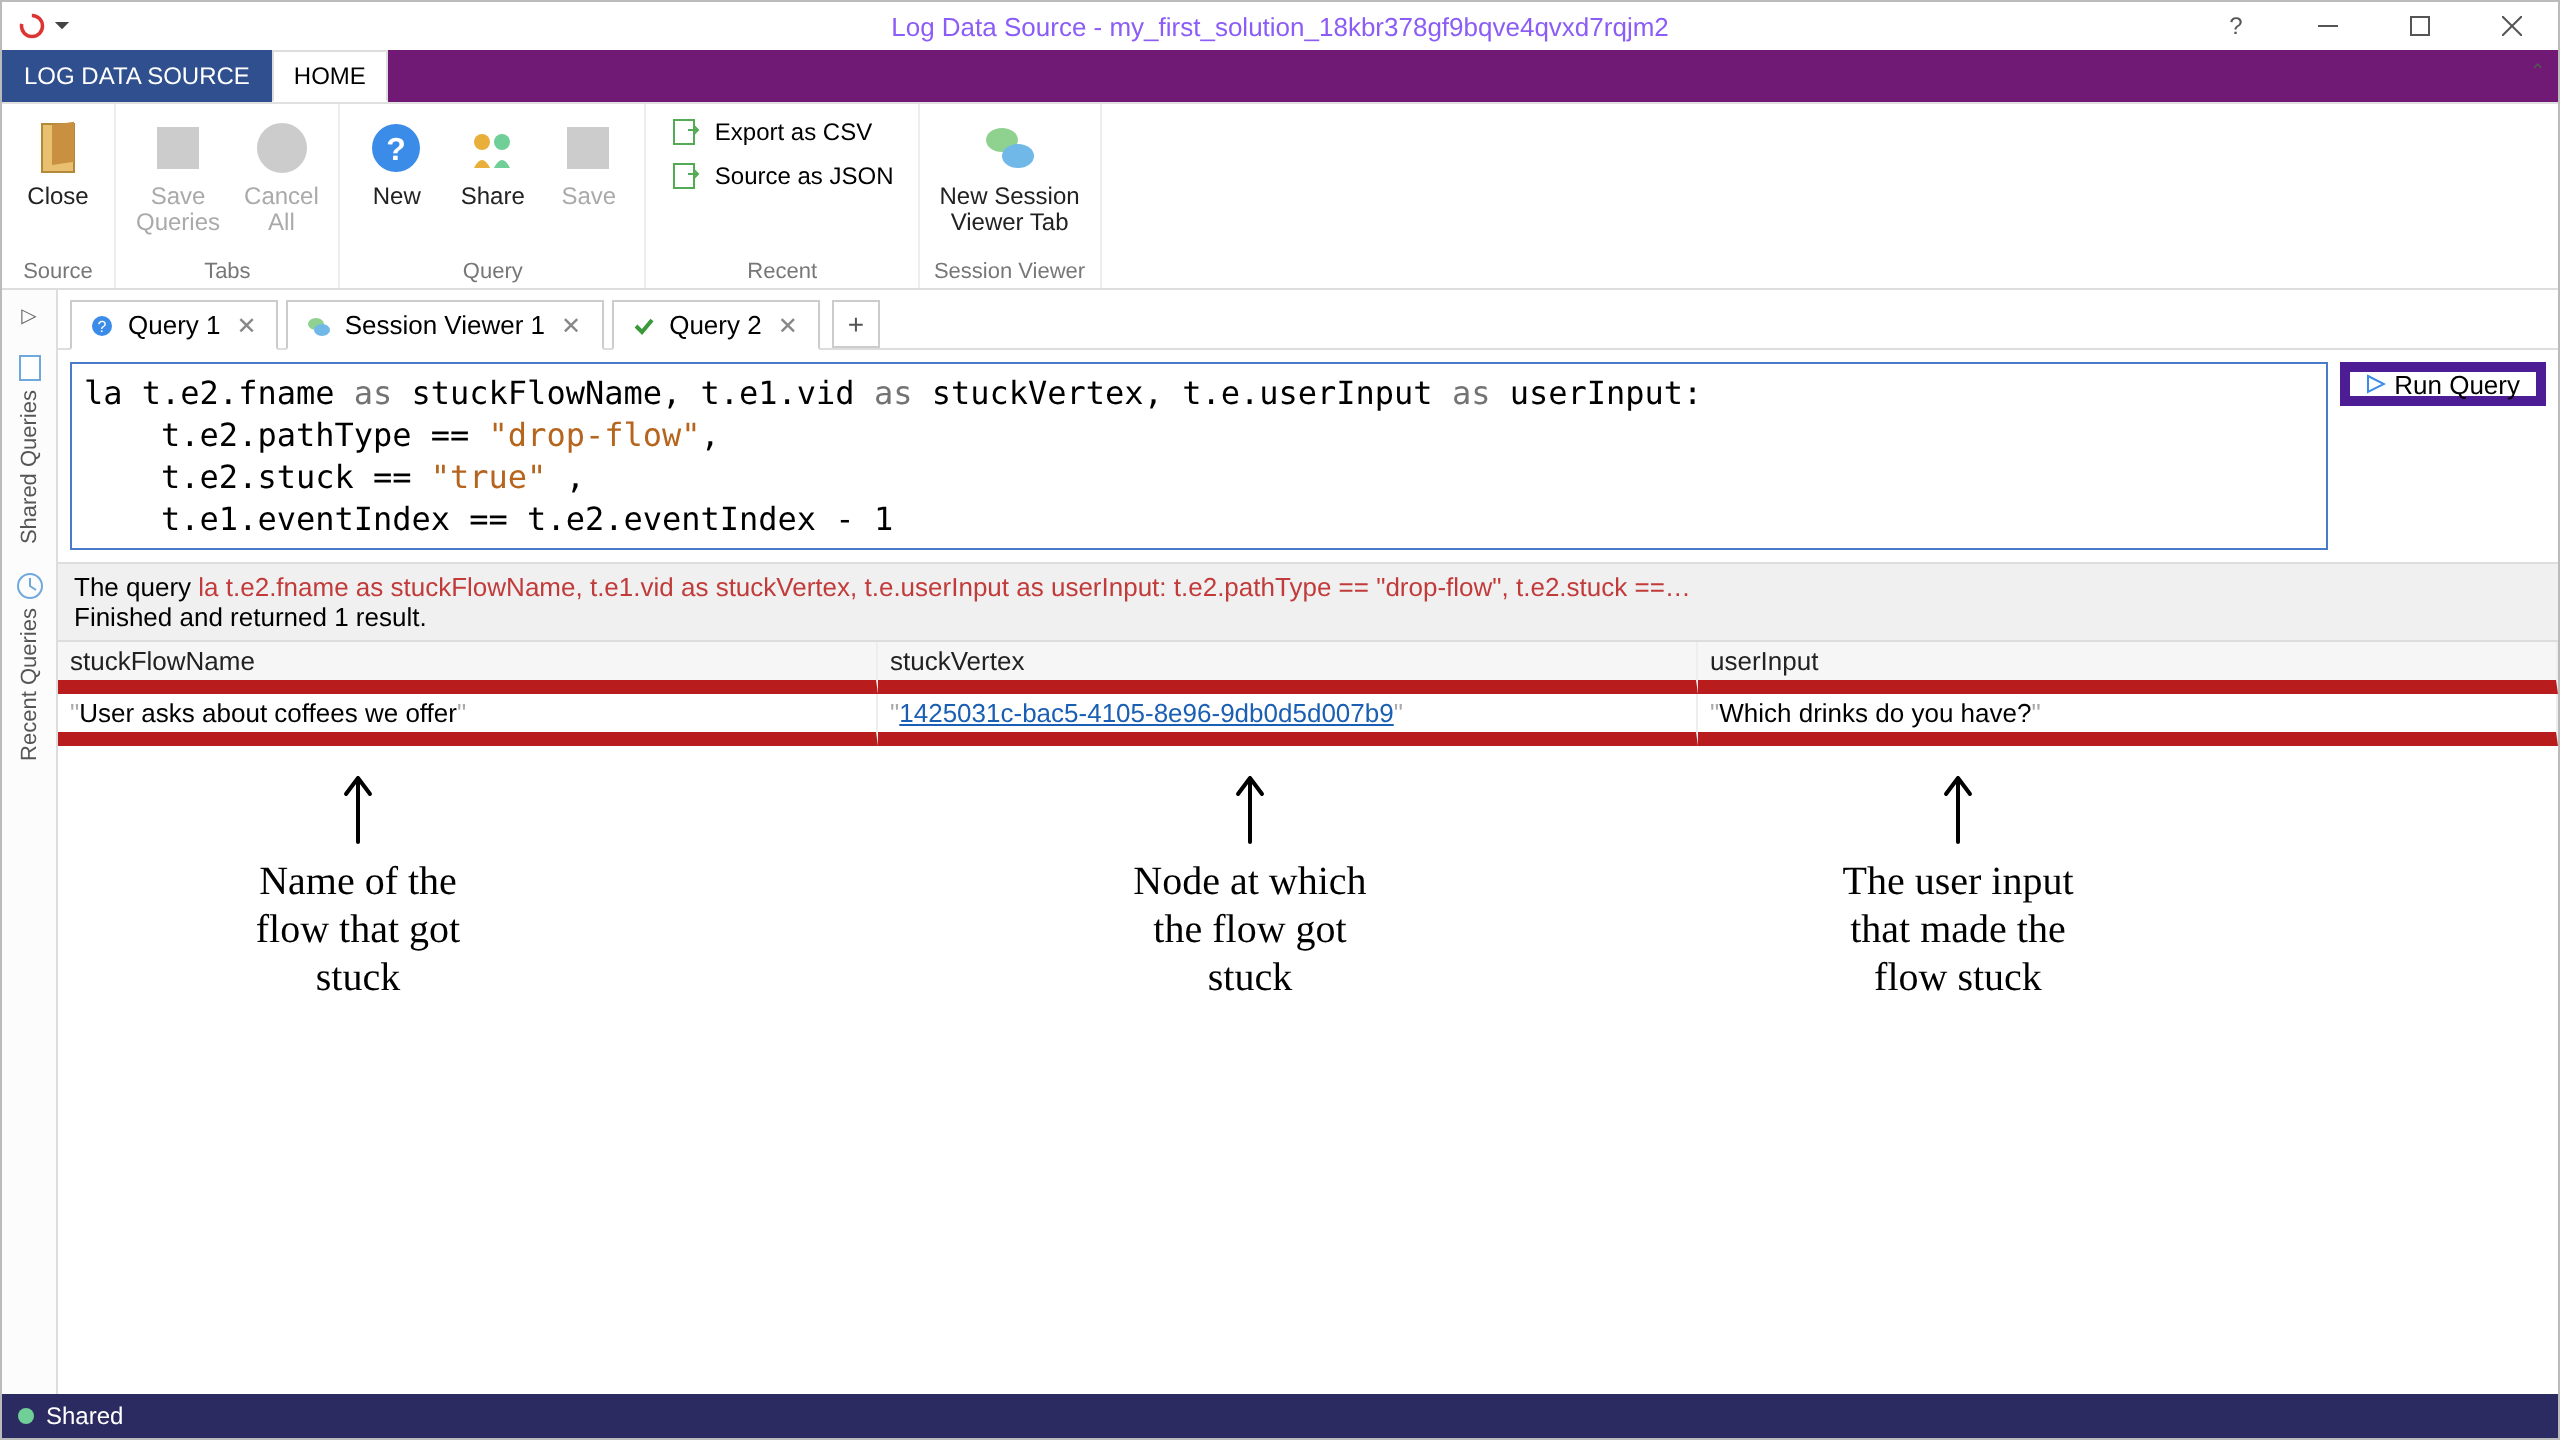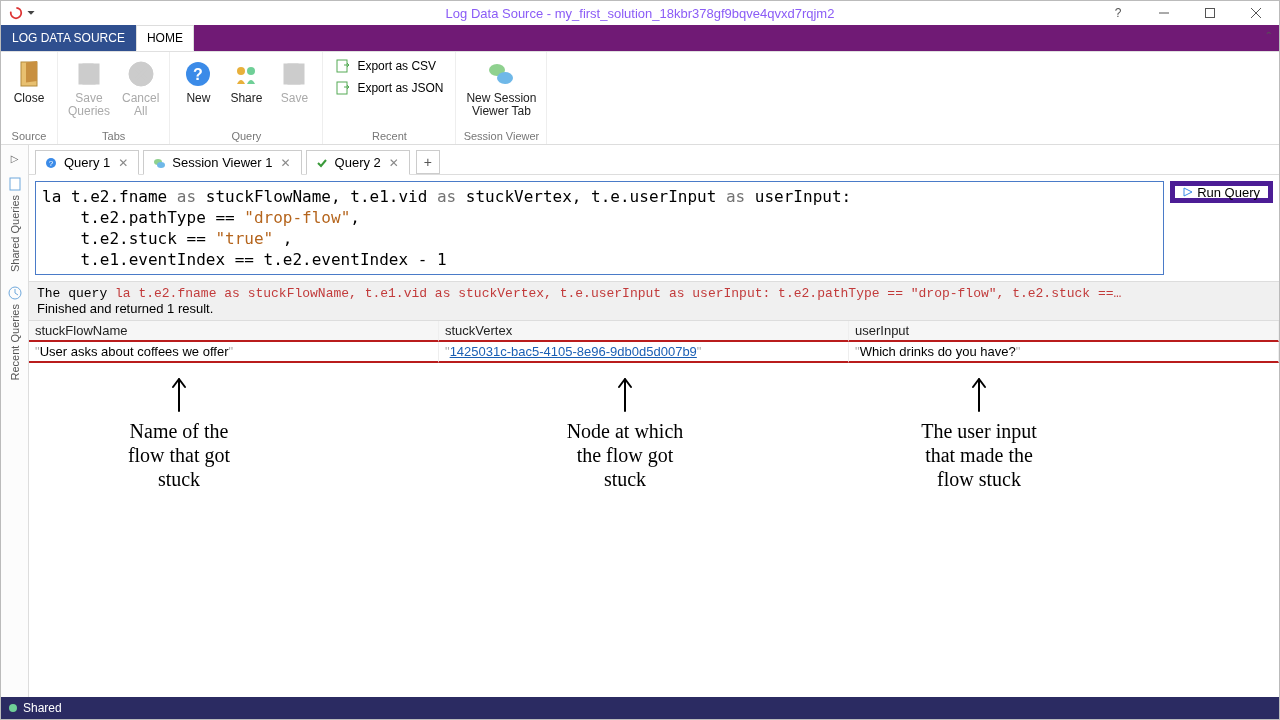--- a/index.html
+++ b/index.html
@@ -42,24 +42,24 @@
   .doctab { display: flex; align-items: center; gap: 6px; padding: 4px 8px; border: 1px solid #ccc; border-bottom: 1px solid #fff; background: #fff; position: relative; top: 1px; font-size: 13px; }
   .doctab .closex { color: #888; font-size: 12px; padding: 0 2px; }
   .doctab .dicon { width: 14px; height: 14px; display: flex; align-items: center; justify-content: center; }
   .addtab { width: 24px; height: 24px; border: 1px solid #ccc; display: flex; align-items: center; justify-content: center; font-size: 14px; color: #555; margin-left: 2px; }
   .editor-wrap { display: flex; padding: 6px; gap: 6px; }
   .editor { flex: 1; border: 1px solid #4a7bc8; padding: 4px 6px; font-family: Consolas, monospace; font-size: 16px; line-height: 21px; white-space: pre; overflow: hidden; }
   .kw { color: #737373; }
   .str { color: #b5651d; }
   .runbtn { border: 5px solid #4c1d95; padding: 4px 8px; height: 22px; display: flex; align-items: center; gap: 4px; font-size: 13px; }
   .output-head { background: #f0f0f0; border-top: 1px solid #ddd; border-bottom: 1px solid #ddd; padding: 4px 8px; font-size: 13px; }
-  .output-head .qline { font-family: Liberation Mono, monospace; font-size: 13px; white-space: nowrap; overflow: hidden; }
+  .output-head .qline { font-family: Liberation Sans, sans-serif; font-size: 13px; white-space: nowrap; overflow: hidden; }
   .output-head .red { color: #c23b3b; }
   .table { display: grid; grid-template-columns: 410px 410px 1fr; }
-  .th, .td { border-right: 1px solid #eee; border-bottom: 2px solid #b91c1c; padding: 2px 6px; font-size: 13px; }
+  .th, .td { border-right: 1px solid #eee; border-bottom: 7px solid #b91c1c; padding: 2px 6px; font-size: 13px; }
   .th { background: #f6f6f6; font-weight: 400; color: #222; }
   .td .q { color: #aaa; }
   .td a { color: #1a5fb4; text-decoration: underline; }
   .annot-area { flex: 1; position: relative; background: #fff; }
   .annot { position: absolute; font-family: "Comic Sans MS", "Segoe Script", cursive; font-size: 20px; text-align: center; line-height: 24px; }
   .annot svg { display: block; margin: 0 auto 6px; }
   .statusbar { height: 22px; background: #2b2b62; color: #fff; display: flex; align-items: center; padding: 0 8px; font-size: 12px; gap: 6px; }
   .statusbar .dot { width: 8px; height: 8px; background: #6fcf97; border-radius: 50%; }
 </style>
 </head>
@@ -192,21 +192,21 @@
               </span>
             <span>Export as CSV</span>
           </div>
           <div class="smallbtn">
             <span class="sicon">
                 <svg width="14" height="14">
                   <rect x="1" y="1" width="10" height="12" fill="#fff" stroke="#5a5"></rect>
                   <path d="M8 6 l5 0 m-2 -2 l2 2 l-2 2" stroke="#5a5" fill="none"></path>
                 </svg>
               </span>
-            <span>Export as JSON</span>
+            <span>Source as JSON</span>
           </div>
         </div>
       </div>
       <div class="glabel">Recent</div>
     </div>
     <div class="group">
       <div class="items">
         <div class="rbtn">
           <span class="ricon">
               <svg width="28" height="28">

